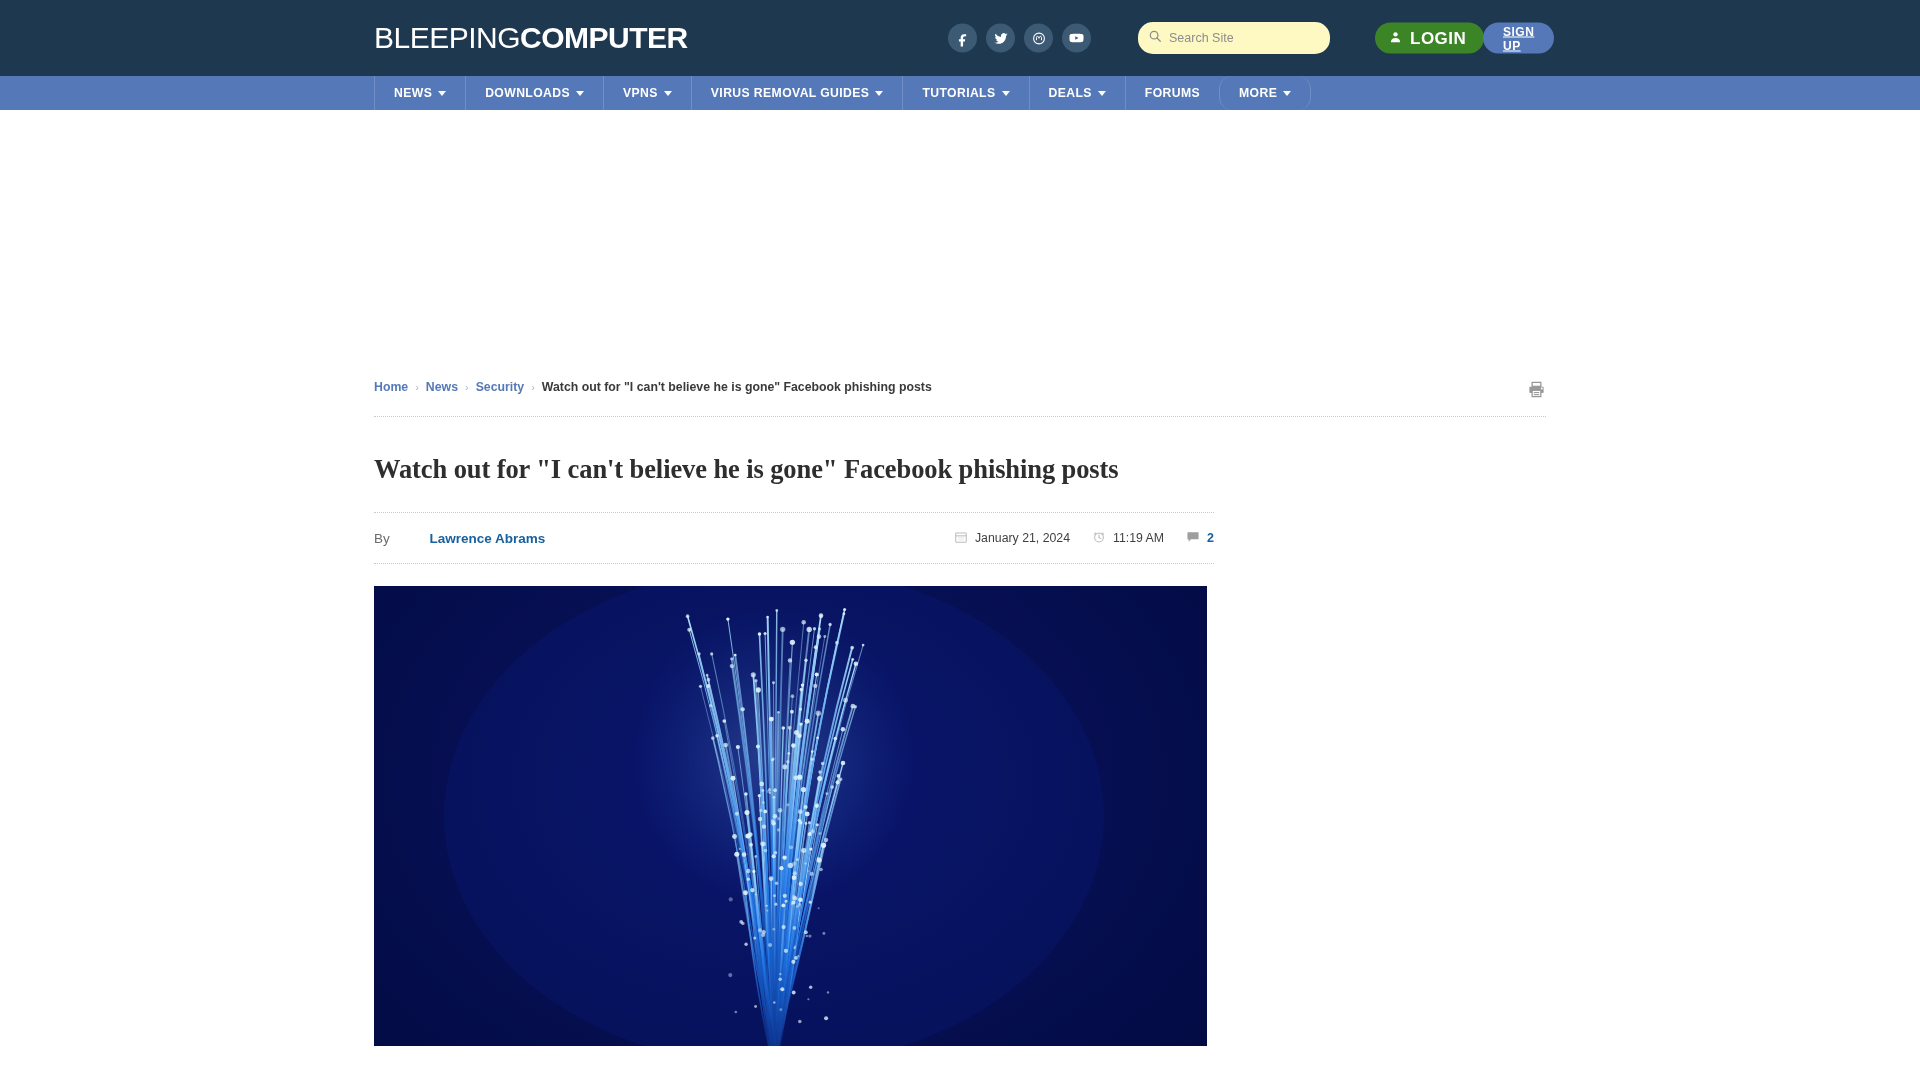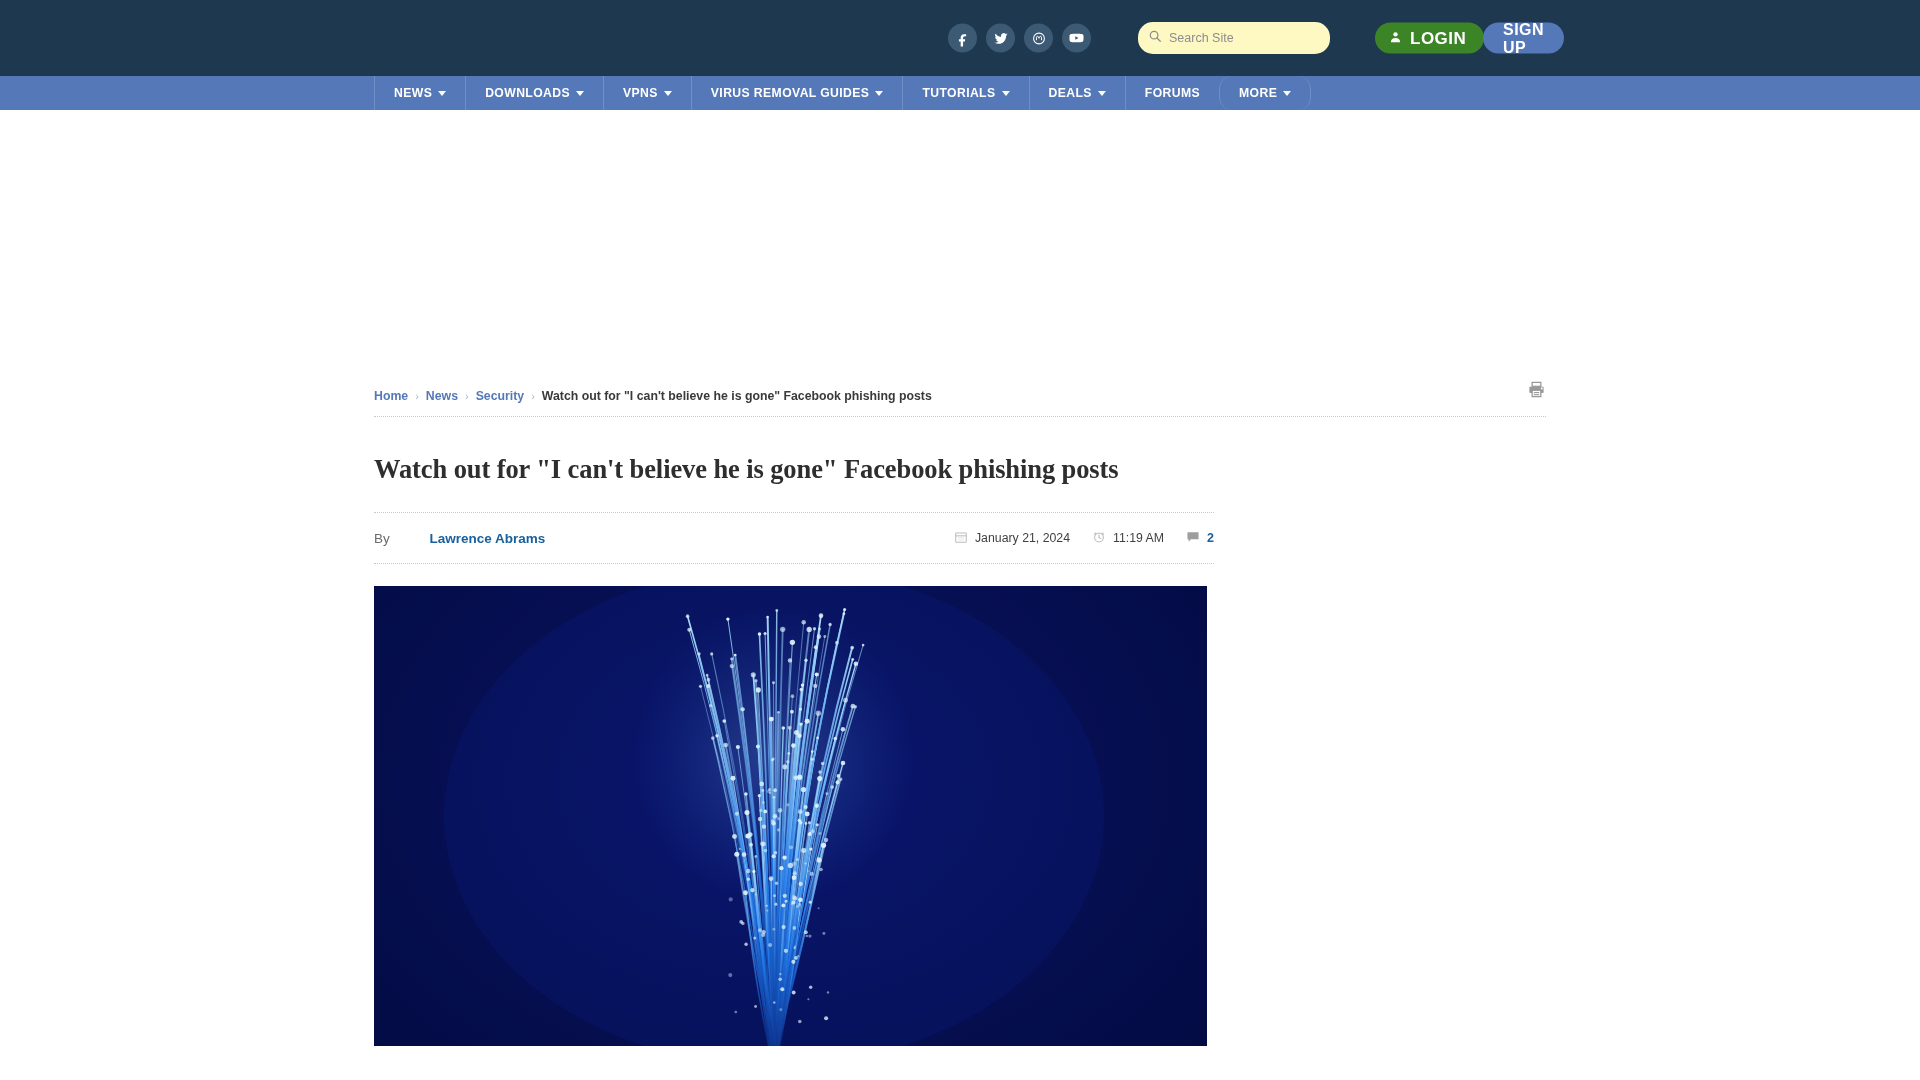--- a/index.html
+++ b/index.html
@@ -101,24 +101,25 @@
     position: absolute;
     left: 1109px; top: 50%;
     transform: translateY(-50%);
     height: 31px;
     padding: 0 20px;
     background: #5478b8;
     border-radius: 16px;
     display: flex;
     align-items: center;
     color: #ffffff;
-    font-size: 16px;
+    font-size: 12px;
     font-weight: bold;
     letter-spacing: 0.5px;
     cursor: pointer;
+    text-decoration: underline;
   }
 
   
   .navbar {
     width: 100%;
     height: 34px;
     background: #5478b8;
   }
   .nav-inner {
     width: 1172px;
@@ -156,21 +157,21 @@
   }
 
   
   .content {
     width: 1172px;
     margin: 0 auto;
     position: relative;
   }
   .breadcrumb-row {
     display: flex;
-    align-items: flex-end;
+    align-items: flex-start;
     justify-content: space-between;
     padding-bottom: 13px;
     border-bottom: 1px dotted #c9c9c9;
   }
   .breadcrumb {
     display: flex;
     align-items: center;
     gap: 7px;
     font-size: 12.3px;
     font-weight: bold;
@@ -248,20 +249,23 @@
     left: 0; top: 0;
     width: 100%; height: 100%;
   }
 </style>
 </head>
 <body>
 
 <div class="top-header">
   <div class="header-inner">
 
+    <div class="logo">
+      <span class="light">BLEEPING</span><span class="bold">COMPUTER</span>
+    </div>
 
     <div class="social-row">
       <div class="social-btn">
         <span>
           <svg width="16" height="16" viewBox="0 0 24 24" fill="#ffffff">
               <path d="M14.5 8.5h2.2V5.6c-.4-.05-1.7-.16-3.2-.16-3.2 0-5 1.9-5 5.4v2.46H5.9v3.3h2.6V25h3.6v-8.4h2.7l.4-3.3h-3.1v-2.13c0-.95.26-1.67 1.4-1.67z"></path>
             </svg>
         </span>
       </div>
       <div class="social-btn">

